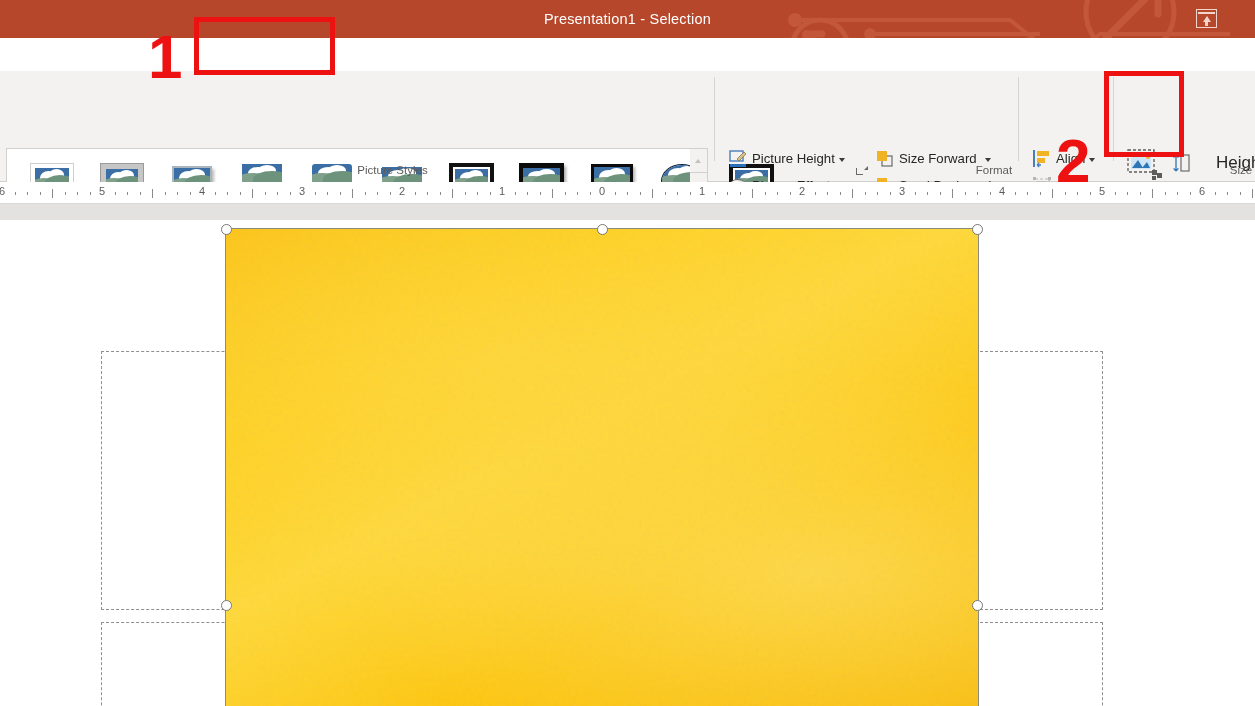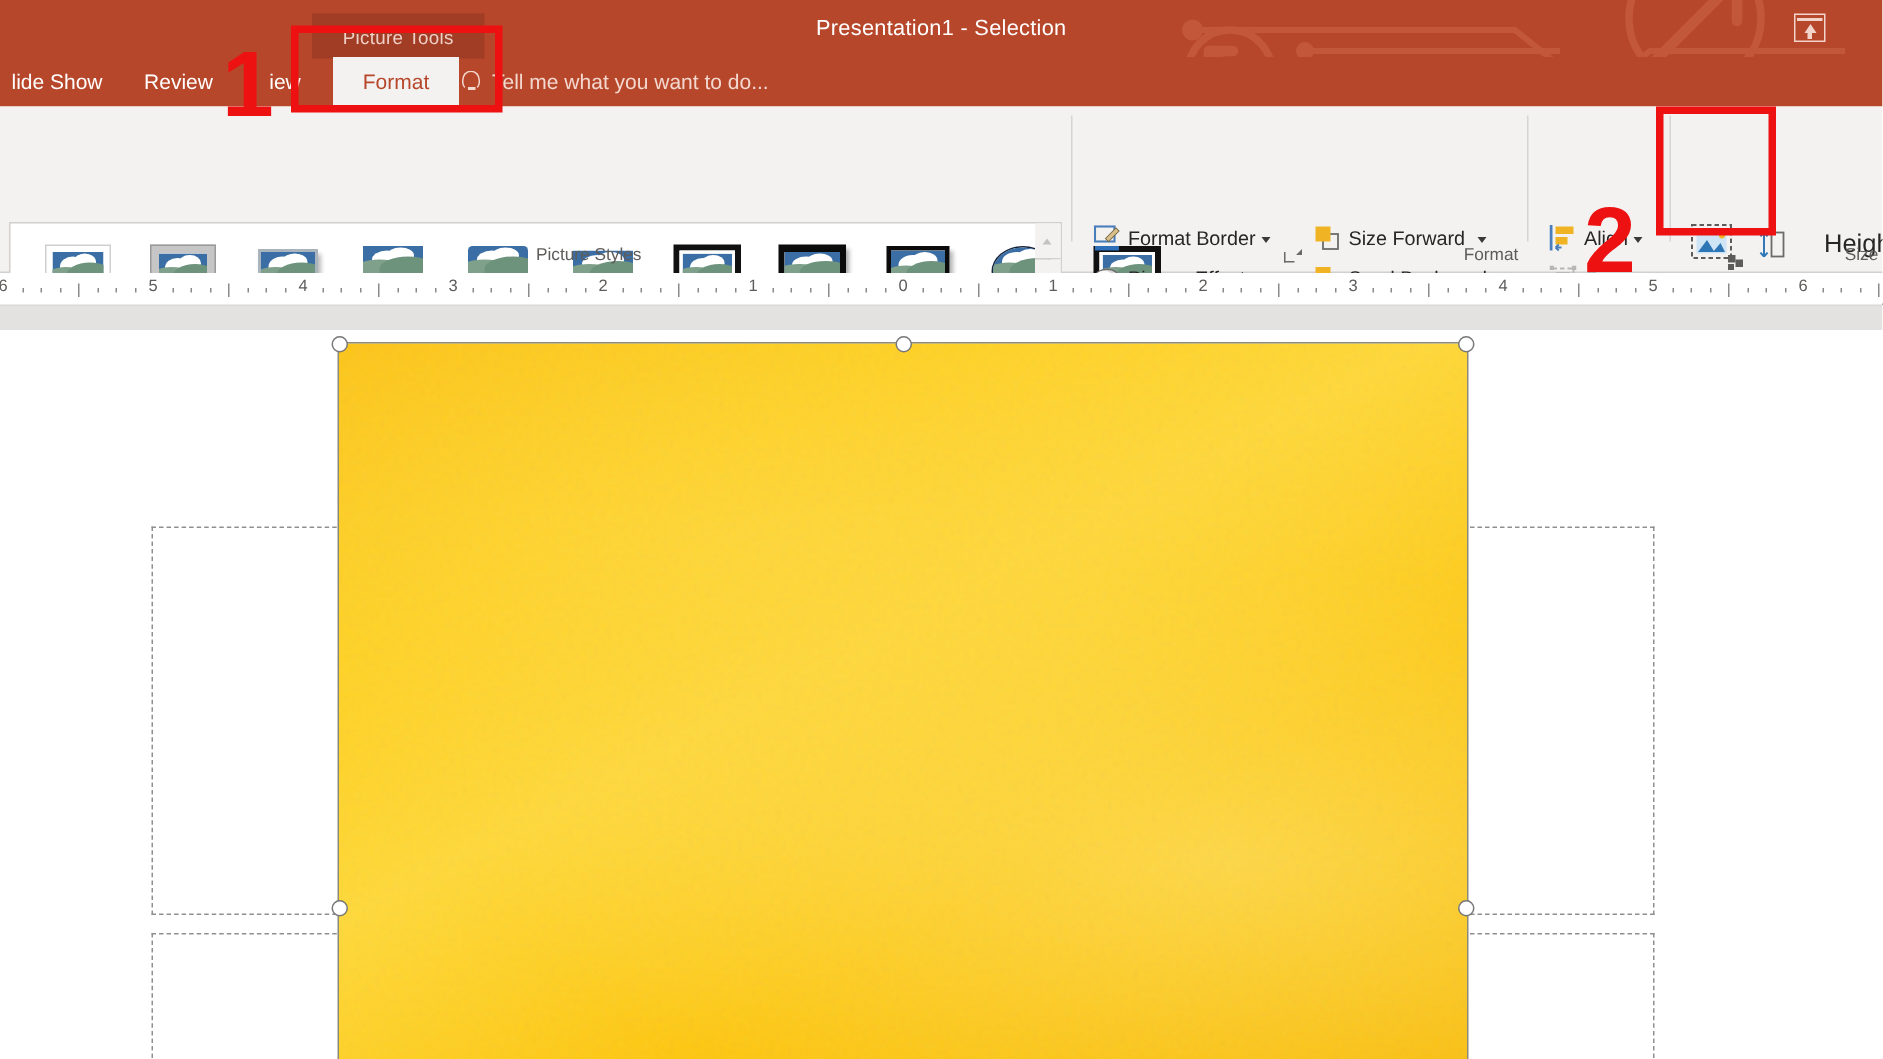--- a/index.html
+++ b/index.html
@@ -197,29 +197,20 @@
       </g>
     </svg>
     <div class="title-text">Presentation1 - Selection</div>
     <div class="ribbon-display-opts">
       <div class="rdo-bar"></div>
         <div class="rdo-arrow"></div>
         <div class="rdo-stem"></div>
     </div>
   </div>
 
-  <div class="tabstrip">
-    <div class="ctx-label">Picture Tools</div>
-    <div class="tab" style="left:0px;width:76px;">lide Show</div>
-    <div class="tab" style="left:88px;width:62px;">Review</div>
-    <div class="tab" style="left:168px;width:44px;">iew</div>
-    <div class="tab active" style="left:222px;width:84px;">Format</div>
-    <div class="bulb"></div>
-    <div class="tellme" style="left:328px;">Tell me what you want to do...</div>
-  </div>
 
   <div class="ribbon">
 
     <div class="gallery">
 
       <div class="thumb" style="left:19px;">
         <div class="ph" style="left:4px;top:3px;width:44px;height:43px;background:#fff;border:1px solid #cfcfcf;">
           <div class="ph" style="left:4px;top:4px;width:34px;height:33px;">
             <div class="sky"></div>
               <div class="cloud1"></div>
@@ -385,21 +376,21 @@
     <div class="grp-sep" style="left:714px;"></div>
     <div class="grp-sep" style="left:1018px;"></div>
     <div class="grp-sep" style="left:1113px;"></div>
 
     <div class="cmdbtn" style="left:728px;top:77px;">
       <svg class="cmd-ic" viewBox="0 0 18 18">
         <rect x="1" y="1" width="13" height="10" fill="none" stroke="#4a7ebb" stroke-width="1.4"></rect>
         <path d="M8 9 L15 2 L17 4 L10 11 Z" fill="#d9c08a" stroke="#7a6a44" stroke-width=".7"></path>
         <rect x="1" y="14" width="16" height="3" fill="#2d6fb8"></rect>
       </svg>
-      <span>Format Border</span><i class="caret"></i>
+      <span>Picture Height</span><i class="caret"></i>
     </div>
     <div class="cmdbtn" style="left:728px;top:104px;">
       <svg class="cmd-ic" viewBox="0 0 18 18">
         <ellipse cx="9" cy="8" rx="8" ry="5.5" fill="#d8d8d8" stroke="#6b6b6b" stroke-width="1"></ellipse>
         <ellipse cx="7" cy="6.5" rx="5" ry="3" fill="#fafafa"></ellipse>
         <ellipse cx="9" cy="15" rx="7" ry="2" fill="#bcbcbc"></ellipse>
       </svg>
       <span>Picture Effects</span><i class="caret"></i>
     </div>
     <div class="cmdbtn" style="left:728px;top:131px;">

